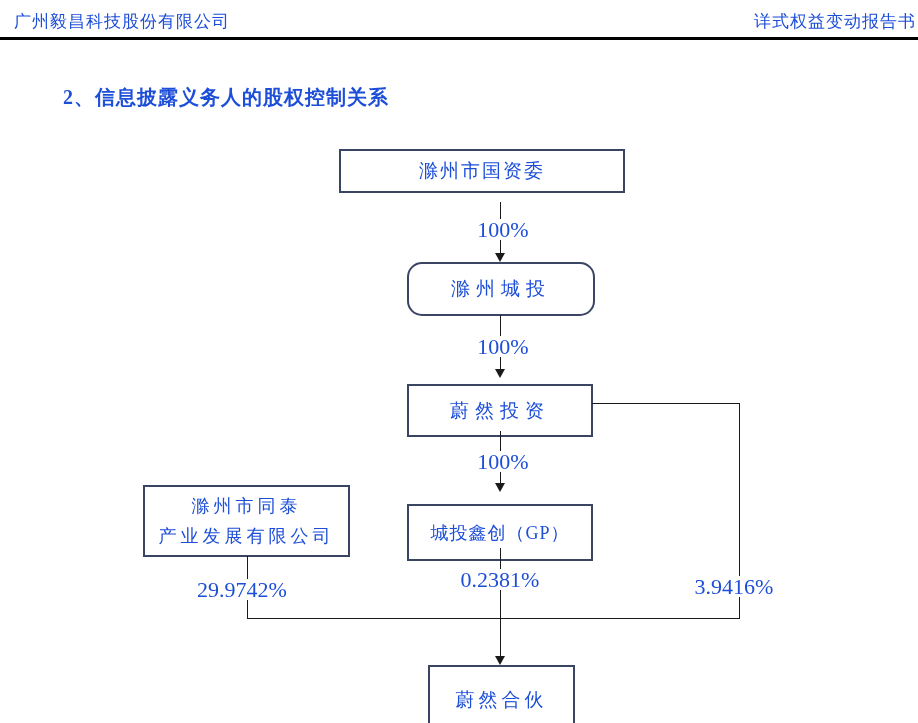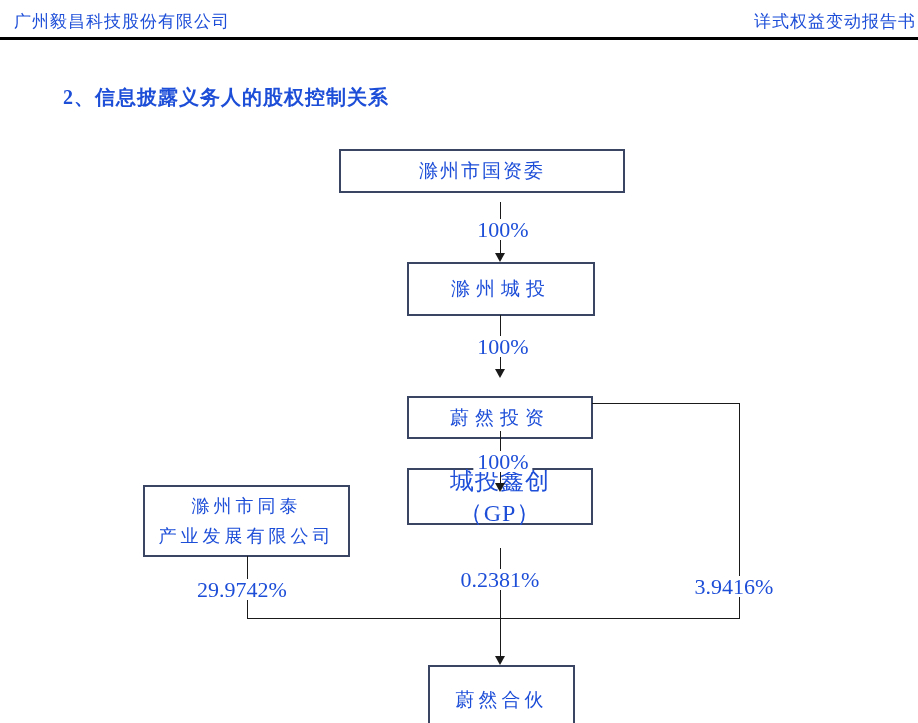--- a/index.html
+++ b/index.html
@@ -32,24 +32,24 @@
     position: absolute;
     border: 2px solid #3a4563;
     background: #ffffff;
     display: flex; flex-direction: column;
     align-items: center; justify-content: center;
     text-align: center;
     box-sizing: border-box;
     font-size: 19px;
   }
   #n-sasac      { left: 339px; top: 149px; width: 286px; height: 44px; letter-spacing: 2px; }
-  #n-chengtou   { left: 407px; top: 262px; width: 188px; height: 54px; letter-spacing: 6px; }
-  #n-weirantz   { left: 407px; top: 396px; width: 186px; height: 43px; letter-spacing: 6px; }
+  #n-chengtou   { left: 407px; top: 262px; width: 188px; height: 54px; letter-spacing: 6px; border-radius: 15px; }
+  #n-weirantz   { left: 407px; top: 384px; width: 186px; height: 53px; letter-spacing: 6px; }
   #n-tongtai    { left: 143px; top: 485px; width: 207px; height: 72px; font-size: 18px; letter-spacing: 4px; line-height: 30px; }
-  #n-xinchuang  { left: 407px; top: 468px; width: 186px; height: 57px; font-size: 24px; letter-spacing: 1px; }
+  #n-xinchuang  { left: 407px; top: 504px; width: 186px; height: 57px; font-size: 18px; letter-spacing: 1px; }
   #n-weiranhh   { left: 428px; top: 665px; width: 147px; height: 70px; font-weight: normal; letter-spacing: 4px; }
   .vline { position: absolute; width: 1px; background: #1a1a1a; }
   .hline { position: absolute; height: 1px; background: #1a1a1a; }
   #v1 { left: 500px; top: 202px; height: 52px; }
   #v2 { left: 500px; top: 315px; height: 55px; }
   #v3 { left: 500px; top: 431px; height: 53px; }
   #v4 { left: 500px; top: 548px; height: 109px; }
   #v5 { left: 247px; top: 556px; height: 62px; }
   #v6 { left: 739px; top: 403px; height: 215px; }
   #h1 { left: 592px; top: 403px; width: 147px; }

